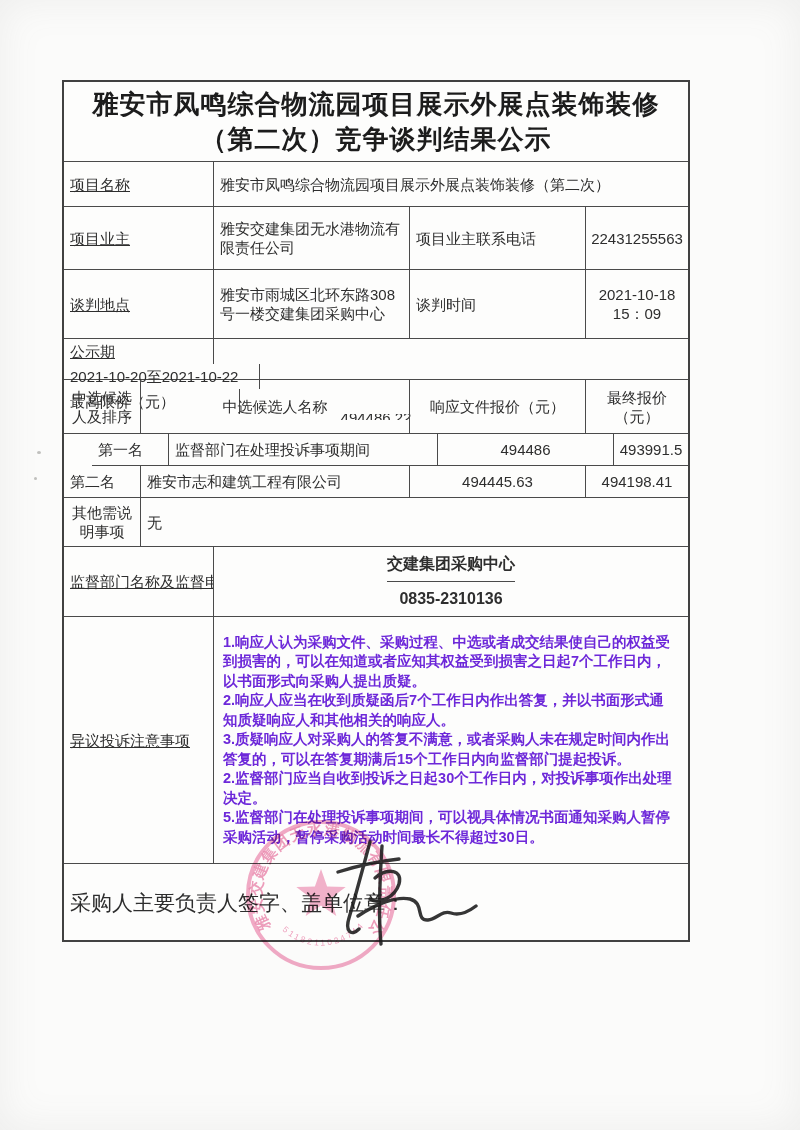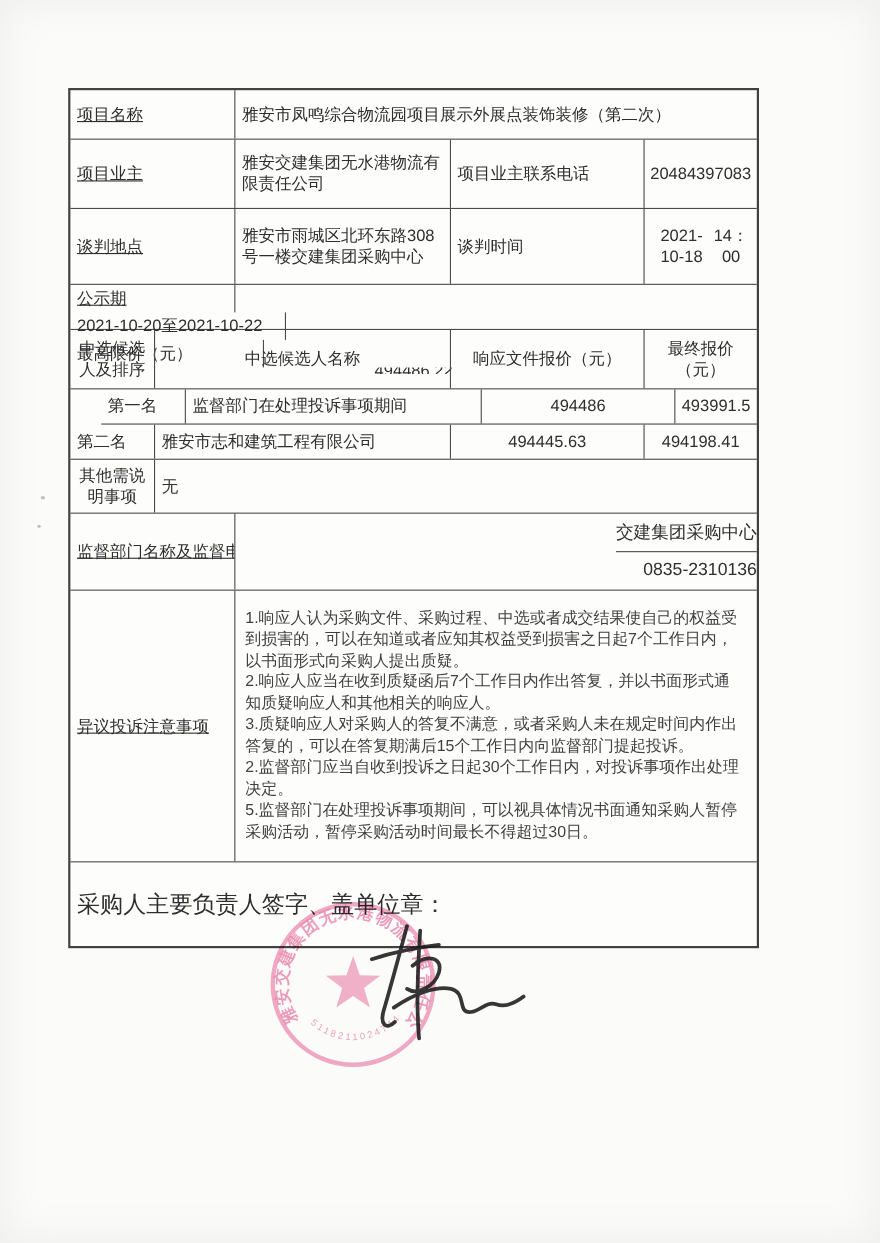--- a/index.html
+++ b/index.html
@@ -47,63 +47,69 @@
   .r9{height:70px;}
   .r10{height:247px;}
   .r11{height:76px;}
   .w-label{width:150px;flex:none;text-decoration:underline;}
   .w-rank{width:77px;flex:none;}
   .w-val{width:196px;flex:none;}
   .w-name{width:269px;flex:none;}
   .w-price{width:176px;flex:none;}
   .w-rest{flex:1;}
   .nowrap-clip{white-space:nowrap;}
-  .split-col{flex:1;display:flex;flex-direction:column;padding:0;align-items:flex-end;}
+  .split-col{flex:1;display:flex;flex-direction:column;padding:0;align-items:center;font-weight:bold;}
   .split-top{flex:1;border-bottom:1.5px solid #4a4a4a;display:flex;align-items:center;justify-content:center;box-sizing:border-box;}
   .split-bottom{flex:1;display:flex;align-items:center;justify-content:center;box-sizing:border-box;}
   .obj-cell{padding:8px 10px 8px 9px;}
-  .obj-text{font-size:14.5px;line-height:19.5px;color:#404040;}
+  .obj-text{font-size:14.5px;line-height:19.5px;color:#6d28d9;font-weight:bold;}
   .obj-text div{margin:0;}
   .sig-row .cell{font-size:21px;}
-  .two-line{display:flex;flex-direction:row;align-items:center;justify-content:space-between;width:100%;text-align:center;}
+  .two-line{display:flex;flex-direction:column;align-items:center;justify-content:space-between;width:100%;text-align:center;}
   .speck{position:absolute;background:#9a9a95;border-radius:50%;opacity:.6;}
   .stamp{position:absolute;left:236px;top:810px;width:170px;height:170px;pointer-events:none;mix-blend-mode:multiply;}
   .signature{position:absolute;left:318px;top:836px;width:170px;height:125px;pointer-events:none;}
 </style>
 </head>
 <body>
 
 <div class="page">
 
   <div class="speck" style="left:37px;top:451px;width:4px;height:3px;"></div>
   <div class="speck" style="left:34px;top:477px;width:3px;height:3px;"></div>
 
   <div class="tbl">
 
+    <div class="row r-title">
+      <div class="title-text">
+        <div>雅安市凤鸣综合物流园项目展示外展点装饰装修</div>
+        <div>（第二次）竞争谈判结果公示</div>
+      </div>
+    </div>
 
     <div class="row r1">
       <div class="cell w-label">项目名称</div>
       <div class="cell w-rest">雅安市凤鸣综合物流园项目展示外展点装饰装修（第二次）</div>
     </div>
 
     <div class="row r2">
       <div class="cell w-label">项目业主</div>
       <div class="cell w-val">雅安交建集团无水港物流有限责任公司</div>
       <div class="cell w-price">项目业主联系电话</div>
-      <div class="cell w-rest center">20484397083</div>
+      <div class="cell w-rest center">22431255563</div>
     </div>
 
     <div class="row r3">
       <div class="cell w-label">谈判地点</div>
       <div class="cell w-val">雅安市雨城区北环东路308号一楼交建集团采购中心</div>
       <div class="cell w-price">谈判时间</div>
       <div class="cell w-rest center">
         <div class="two-line">
           <span>2021-10-18</span>
-          <span>14：00</span>
+          <span>15：09</span>
         </div>
       </div>
     </div>
 
     <div class="row r4">
       <div class="cell w-label">公示期</div>
       <div class="cell w-val">2021-10-20至2021-10-22</div>
       <div class="cell w-price">最高限价（元）</div>
       <div class="cell w-rest center">494486.22</div>
     </div>

